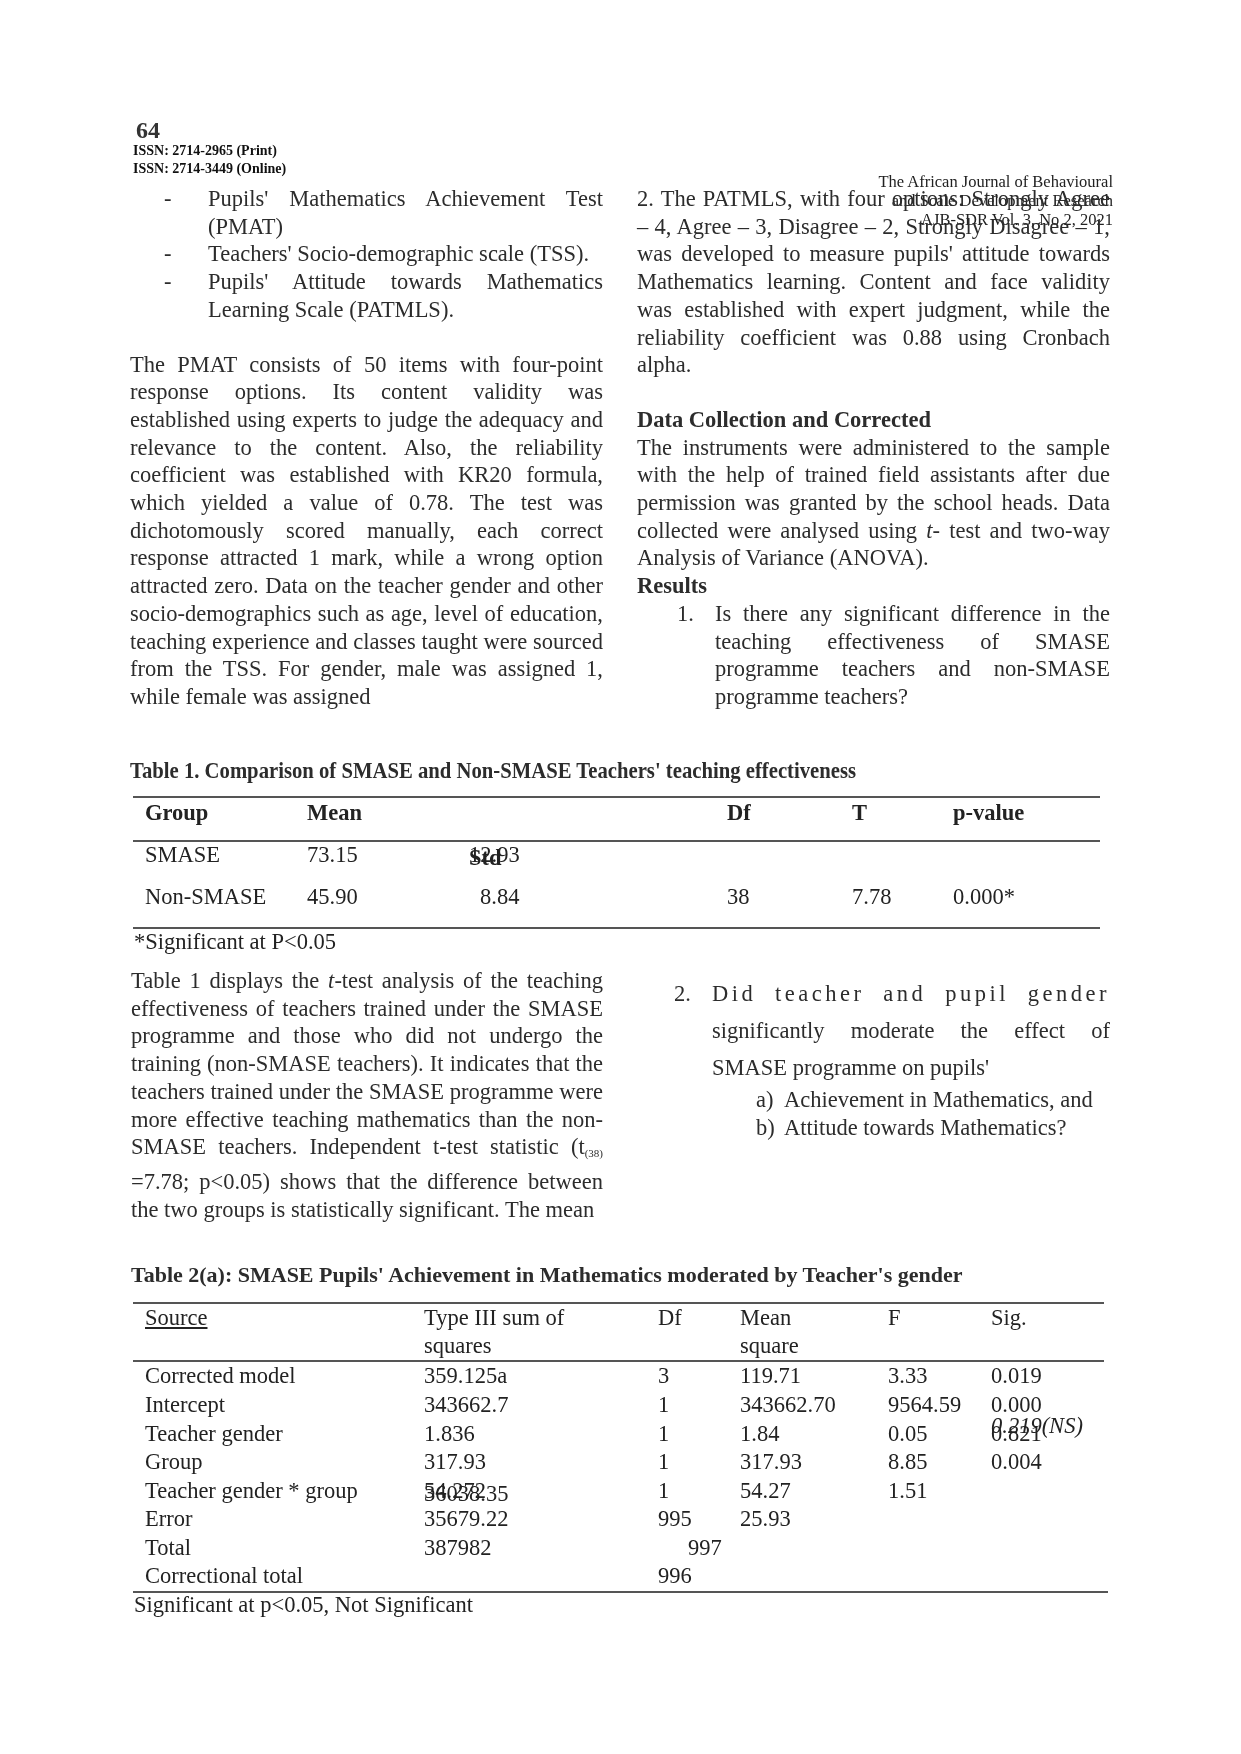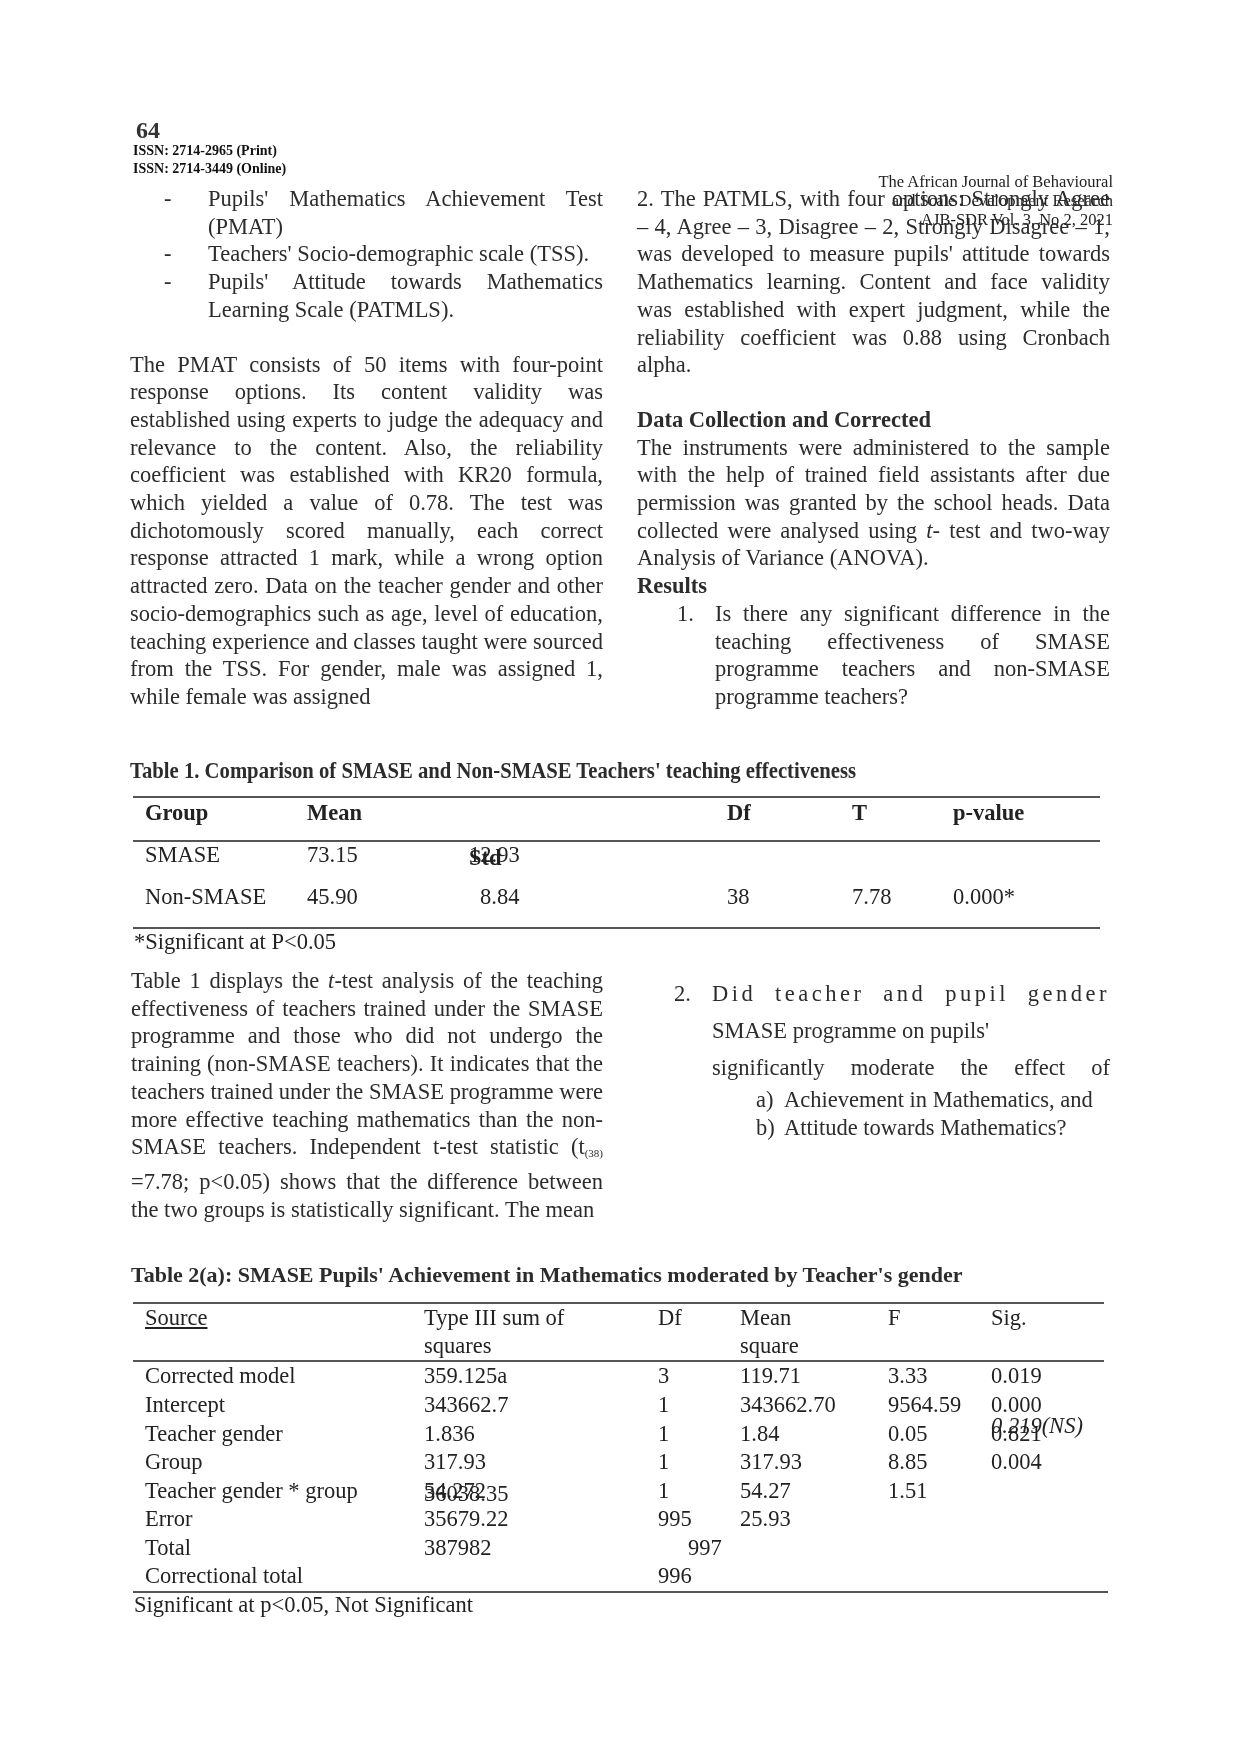--- a/index.html
+++ b/index.html
@@ -94,22 +94,22 @@
 <div class="abs note" style="left:134px; top:929px;">*Significant at P&lt;0.05</div>
 
 <div class="col" style="left:131px; top:967px; width:472px;">
   <p><span>Table 1 displays the </span><i>t</i><span>-test analysis of the teaching effectiveness of teachers trained under the SMASE programme and those who did not undergo the training (non-SMASE teachers). It indicates that the teachers trained under the SMASE programme were more effective teaching mathematics than the non-SMASE teachers. Independent t-test statistic (t</span><sub class="small">(38)</sub><span> =7.78; p&lt;0.05) shows that the difference between the two groups is statistically significant. The mean</span></p>
 </div>
 
 <div class="col" style="left:634px; top:967px; width:476px;">
   <div class="numbered" style="margin-top:8px; line-height:37px;">
     <span class="num">2.</span>
     <div class="wide" style="text-align:justify; text-align-last:justify;">Did teacher and pupil gender</div>
+    <div style="text-align:justify; text-align-last:justify;">significantly moderate the effect of</div>
     <div style="text-align:left;">SMASE programme on pupils'</div>
-    <div style="text-align:justify; text-align-last:justify;">significantly moderate the effect of</div>
   </div>
   <div class="sub" style="padding-right:10px;">
     <span class="lbl">a)</span>
     <span>Achievement in Mathematics, and</span>
   </div>
   <div class="sub">
     <span class="lbl">b)</span>
     <span>Attitude towards Mathematics?</span>
   </div>
 </div>

